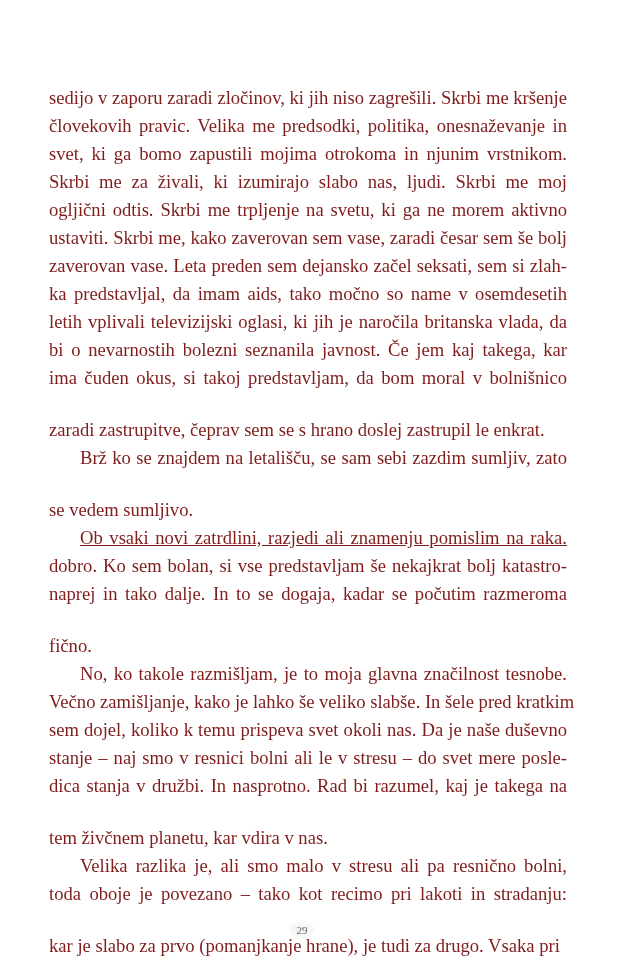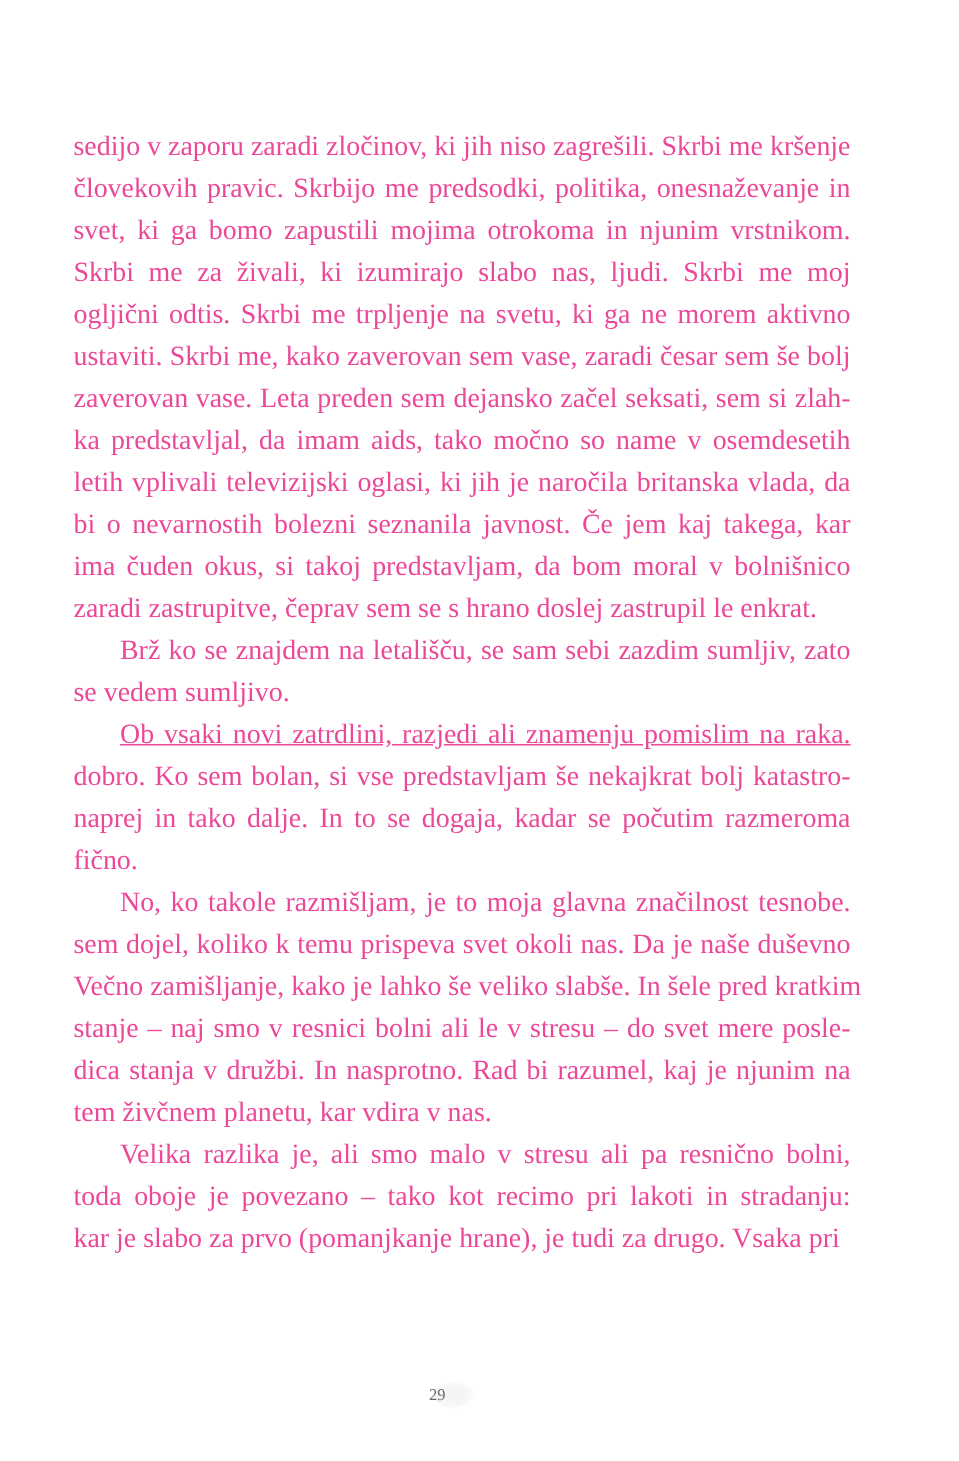--- a/index.html
+++ b/index.html
@@ -22,48 +22,49 @@
     background: #ffffff;
   }
   .text-block {
     position: absolute;
     left: 49px;
     top: 84px;
     width: 518px;
     font-family: "Liberation Serif", "DejaVu Serif", serif;
     font-size: 18.6px;
     line-height: 28px;
-    color: #ec4899;
+    color: #7f1d1d;
     text-align: justify;
     hyphens: manual;
   }
   .para {
     margin: 0;
     padding: 0;
     text-align: justify;
   }
   .line {
     display: block;
     text-align: justify;
     text-align-last: justify;
     white-space: nowrap;
     height: 28px;
   }
   .line.last {
     text-align-last: left;
+    margin-top: 24px;
   }
   .line .seg { display: inline; }
   .line .it { }
   .page-number {
     position: absolute;
     left: 286px;
     top: 919px;
     width: 32px;
     height: 22px;
-    text-align: left;
+    text-align: center;
     font-family: "Liberation Serif", "DejaVu Serif", serif;
     font-size: 11px;
     line-height: 22px;
     color: #6a6a6a;
   }
   .page-number::before {
     content: "";
     position: absolute;
     left: 2px;
     top: 2px;
@@ -78,21 +79,21 @@
     z-index: 1;
   }
 </style>
 </head>
 <body>
 
 <div class="page">
   <div class="text-block" id="text-block">
       <div class="para">
         <span class="line"><span class="seg">sedijo v zaporu zaradi zločinov, ki jih niso zagrešili. Skrbi me kršenje</span></span>
-        <span class="line"><span class="seg">človekovih pravic. Skrbijo me predsodki, politika, onesnaževanje in</span></span>
+        <span class="line"><span class="seg">človekovih pravic. Velika me predsodki, politika, onesnaževanje in</span></span>
         <span class="line"><span class="seg">svet, ki ga bomo zapustili mojima otrokoma in njunim vrstnikom.</span></span>
         <span class="line"><span class="seg">Skrbi me za živali, ki izumirajo slabo nas, ljudi. Skrbi me moj</span></span>
         <span class="line"><span class="seg">ogljični odtis. Skrbi me trpljenje na svetu, ki ga ne morem aktivno</span></span>
         <span class="line"><span class="seg">ustaviti. Skrbi me, kako zaverovan sem vase, zaradi česar sem še bolj</span></span>
         <span class="line"><span class="seg">zaverovan vase. Leta preden sem dejansko začel seksati, sem si zlah-</span></span>
         <span class="line"><span class="seg">ka predstavljal, da imam aids, tako močno so name v osemdesetih</span></span>
         <span class="line"><span class="seg">letih vplivali televizijski oglasi, ki jih je naročila britanska vlada, da</span></span>
         <span class="line"><span class="seg">bi o nevarnostih bolezni seznanila javnost. Če jem kaj takega, kar</span></span>
         <span class="line"><span class="seg">ima čuden okus, si takoj predstavljam, da bom moral v bolnišnico</span></span>
         <span class="line last"><span class="seg">zaradi zastrupitve, čeprav sem se s hrano doslej zastrupil le enkrat.</span></span>
@@ -102,24 +103,24 @@
         <span class="line last"><span class="seg">se </span><span class="seg it">vedem</span><span class="seg"> sumljivo.</span></span>
       </div>
       <div class="para">
         <span class="line" style="padding-left: 31px; width: calc(100% - 31px); text-decoration: underline;"><span class="seg">Ob vsaki novi zatrdlini, razjedi ali znamenju pomislim na raka.</span></span>
         <span class="line"><span class="seg">dobro. Ko sem bolan, si vse predstavljam še nekajkrat bolj katastro-</span></span>
         <span class="line"><span class="seg">naprej in tako dalje. In to se dogaja, kadar se počutim razmeroma</span></span>
         <span class="line last"><span class="seg">fično.</span></span>
       </div>
       <div class="para">
         <span class="line" style="padding-left: 31px; width: calc(100% - 31px);"><span class="seg">No, ko takole razmišljam, je to moja glavna značilnost tesnobe.</span></span>
+        <span class="line"><span class="seg">Večno zamišljanje, </span><span class="seg it">kako je lahko še veliko slabše</span><span class="seg">. In šele pred kratkim</span></span>
         <span class="line"><span class="seg">sem dojel, koliko k temu prispeva svet okoli nas. Da je naše duševno</span></span>
-        <span class="line"><span class="seg">Večno zamišljanje, </span><span class="seg it">kako je lahko še veliko slabše</span><span class="seg">. In šele pred kratkim</span></span>
         <span class="line"><span class="seg">stanje – naj smo v resnici bolni ali le </span><span class="seg it">v stresu</span><span class="seg"> – do svet mere posle-</span></span>
-        <span class="line"><span class="seg">dica stanja v družbi. </span><span class="seg it">In nasprotno</span><span class="seg">. Rad bi razumel, kaj je njunim na</span></span>
+        <span class="line"><span class="seg">dica stanja v družbi. </span><span class="seg it">In nasprotno</span><span class="seg">. Rad bi razumel, kaj je takega na</span></span>
         <span class="line last"><span class="seg">tem živčnem planetu, kar vdira v nas.</span></span>
       </div>
       <div class="para">
         <span class="line" style="padding-left: 31px; width: calc(100% - 31px);"><span class="seg">Velika razlika je, ali smo malo v stresu ali pa resnično bolni,</span></span>
         <span class="line"><span class="seg">toda oboje je povezano – tako kot recimo pri lakoti in stradanju:</span></span>
         <span class="line last"><span class="seg">kar je slabo za prvo (pomanjkanje hrane), je tudi za drugo. Vsaka pri</span></span>
       </div>
     </div>
   <div class="page-number">
     <span>29</span>

